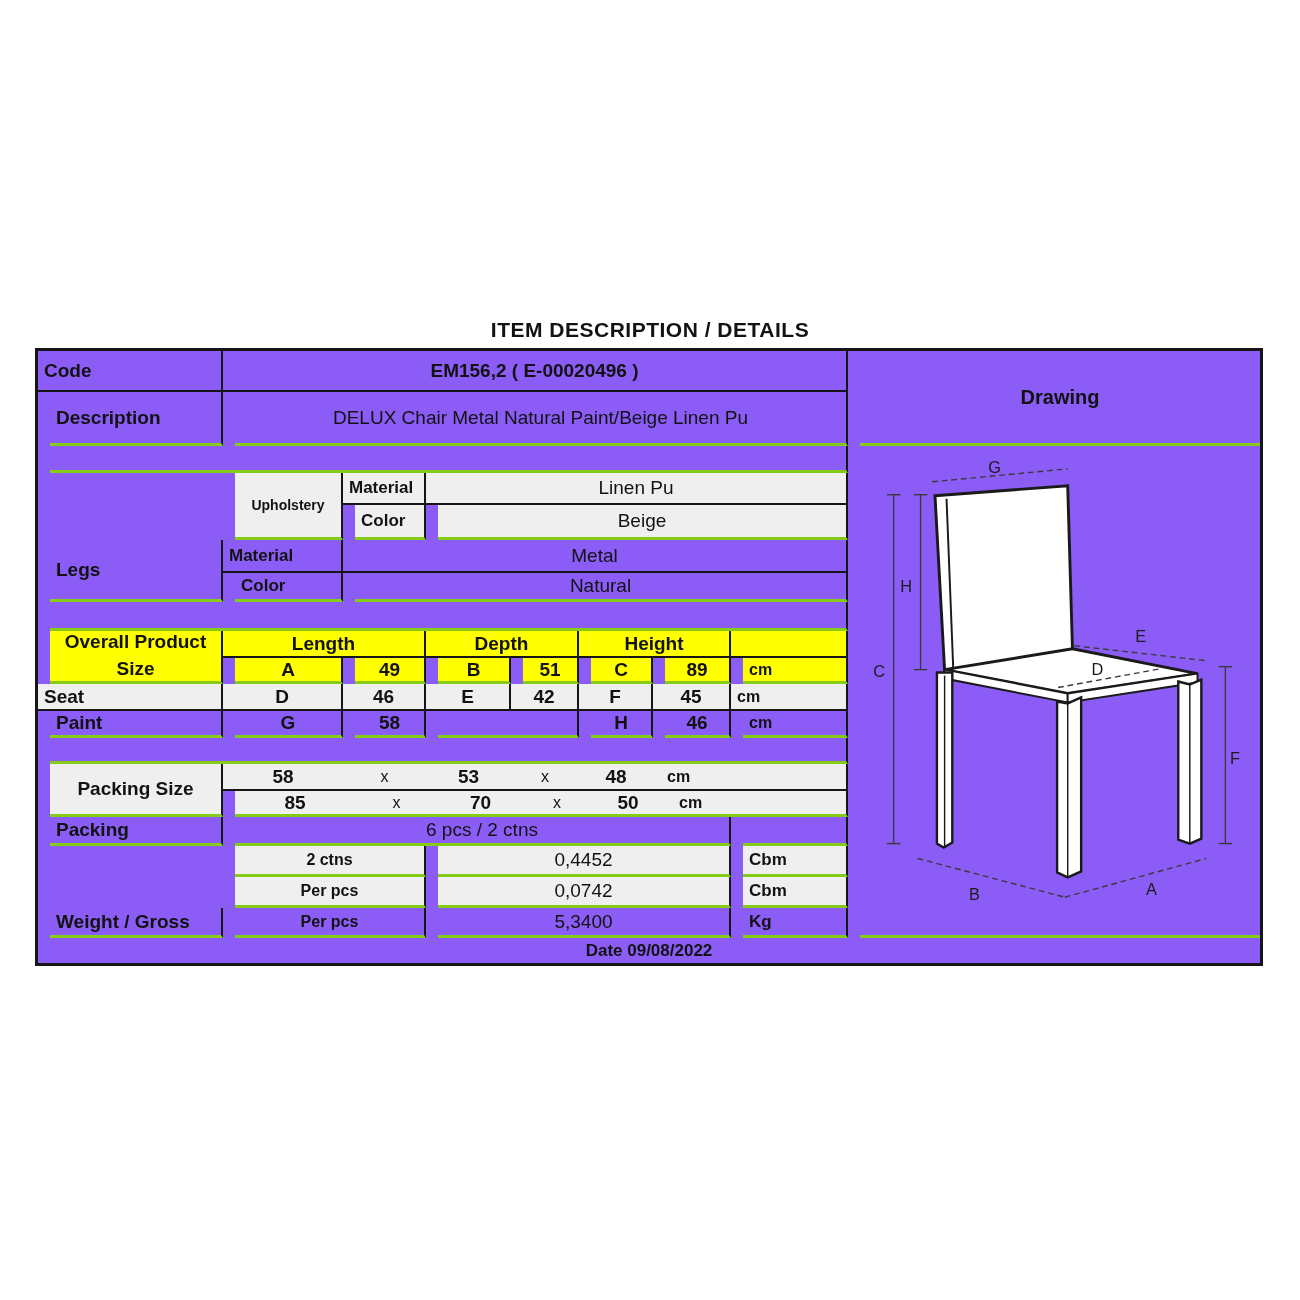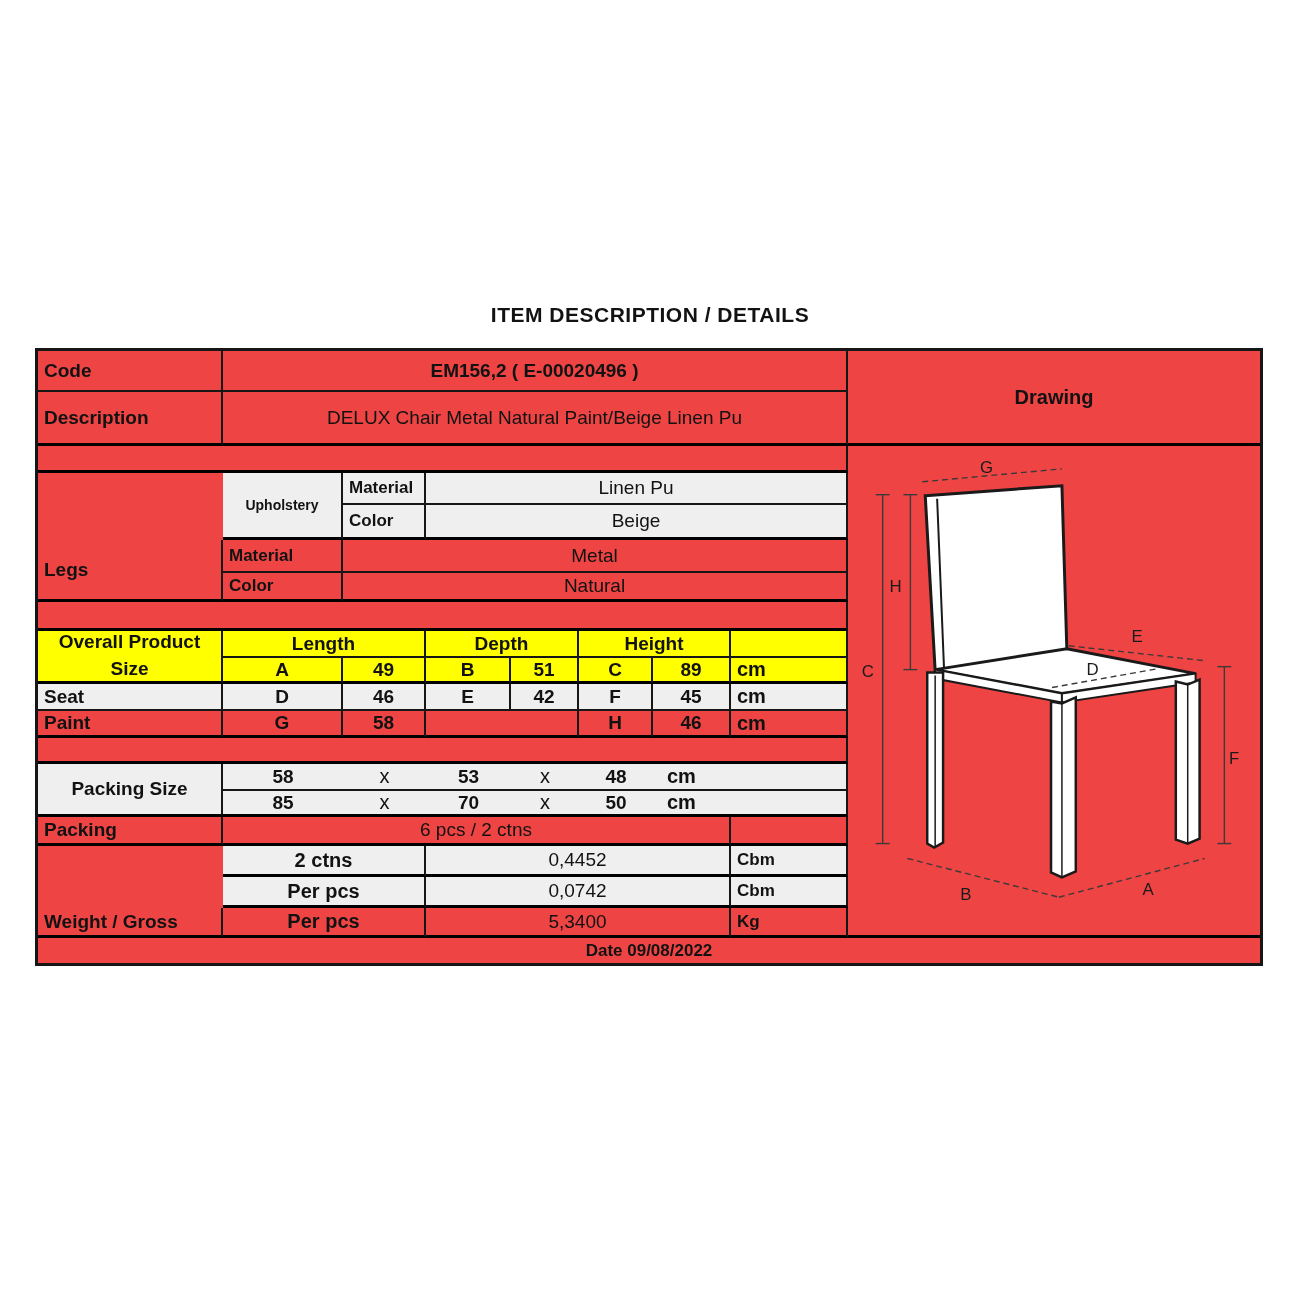--- a/index.html
+++ b/index.html
@@ -1,35 +1,35 @@
 <!DOCTYPE html>
 <html><head>
 <meta charset="utf-8">
 <style>
   html,body{margin:0;padding:0;background:#ffffff;}
   body{width:1300px;height:1300px;font-family:"Liberation Sans",sans-serif;color:#121212;}
   .sheet{position:relative;width:1300px;height:1300px;background:#fff;}
-  .title{position:absolute;left:36px;top:303px;width:1228px;text-align:center;
+  .title{position:absolute;left:36px;top:318px;width:1228px;text-align:center;
          font-size:21px;font-weight:700;letter-spacing:0.5px;}
   .tbl{position:absolute;left:35px;top:348px;width:1228px;height:618px;
        border:3px solid #161616;box-sizing:border-box;display:grid;
        grid-template-columns:185px 120px 83px 85px 68px 74px 78px 117px 1fr;
        grid-template-rows:41px 54px 27px 32px 35px 33px 29px 29px 27px 26px 27px 27px 26px 27px 26px 29px 31px 31px 30px 1fr;
-       background:#ef4444;}
+       background:#8b5cf6;}
   .cell{display:flex;align-items:center;box-sizing:border-box;font-size:19px;
         overflow:hidden;white-space:nowrap;}
   .ctr{justify-content:center;text-align:center;}
   .pad{padding-left:6px;}
   .b{font-weight:700;}
-  .s16{font-size:20px;} .s17{font-size:17px;} .s18{font-size:14px;} .s20{font-size:20px;}
+  .s16{font-size:16px;} .s17{font-size:17px;} .s18{font-size:14px;} .s20{font-size:20px;}
   .shade{background:#efefef;}
   .yel{background:#ffff00;}
   .br{border-right:2px solid #161616;}
   .bb{border-bottom:2px solid #161616;}
-  .bb3{border-bottom:3px solid #000000;}
+  .bb3{border-bottom:3px solid #84cc16;margin-left:12px;}
   .twoline{flex-direction:column;justify-content:center;line-height:1.4;}
   .subgrid{display:grid;grid-template-columns:120px 83px 85px 68px 74px 1fr;}
   .subgrid .cell{height:100%;}
   .drawarea{position:relative;}
   .drawarea svg{position:absolute;left:0;top:0;width:100%;height:100%;}
 </style>
 </head>
 <body>
 
 <div class="sheet">

